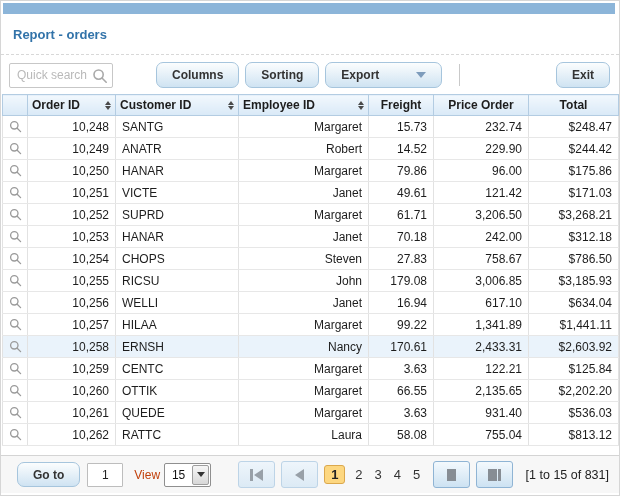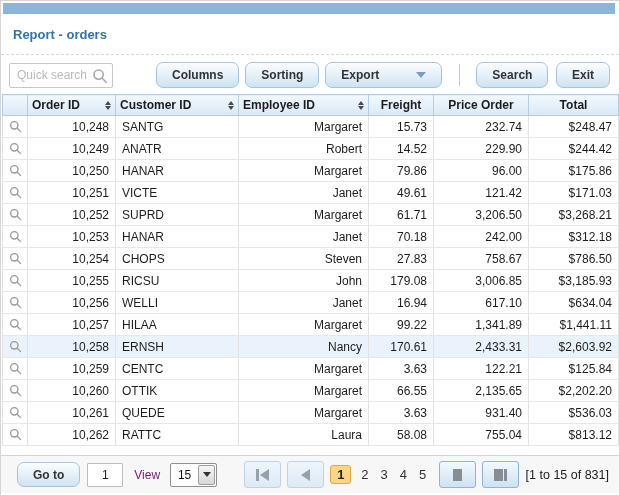--- a/index.html
+++ b/index.html
@@ -74,21 +74,21 @@
     margin-top:auto; margin-bottom:2px; height:38px; flex:0 0 auto;
     background:#f7f7f7; border-top:1px solid #d4d4d4;
     display:flex; align-items:center; padding:0 10px 0 16px; font-size:12px; color:#222;
   }
   .btn-goto { height:25px; }
   .page-input {
     width:36px; height:24px; border:1px solid #bdbdbd; border-radius:1px;
     margin-left:7px; font-size:12px; color:#222; text-align:center; outline:none;
     font-family:inherit;
   }
-  .view-label { margin:0 10px 0 11px; color:#701a75;text-align:center; }
+  .view-label { margin:0 4px 0 11px; color:#c2410c;text-align:center; }
   .fake-select {
     display:flex; align-items:center; width:47px; height:24px;
     border:1px solid #8f8f8f; border-radius:2px; background:#fff; cursor:pointer;
   }
   .fake-select .val { flex:1; text-align:center; font-size:12px; color:#111; }
   .sel-btn {
     width:17px; height:20px; margin-right:1px; border:1px solid #9e9e9e; border-radius:2px;
     background:linear-gradient(#f6f6f6,#d8d8d8);
     display:flex; align-items:center; justify-content:center;
   }
@@ -139,21 +139,20 @@
       </span>
     </span>
 
     <button class="btn btn-columns">Columns</button>
     <button class="btn btn-sorting">Sorting</button>
     <button class="btn btn-export">
       <span>Export</span>
       <span class="export-caret"></span>
     </button>
     <span class="tb-sep"></span>
-    <button class="btn">Search</button>
     <button class="btn btn-exit">Exit</button>
   </div>
 
   <table class="grid">
     <colgroup>
       <col style="width:25px">
         <col style="width:88px">
         <col style="width:123px">
       <col style="width:130px">
         <col style="width:65px">

